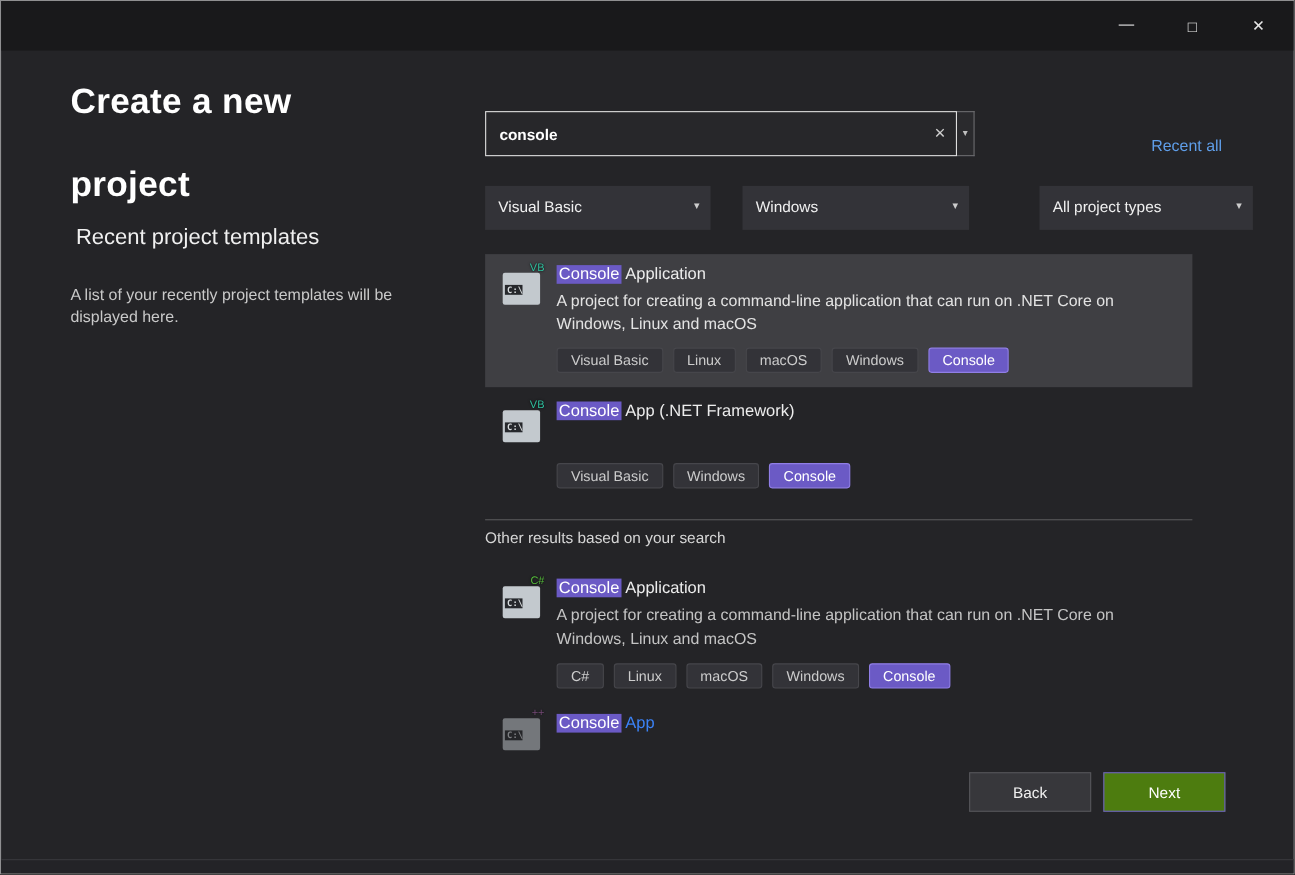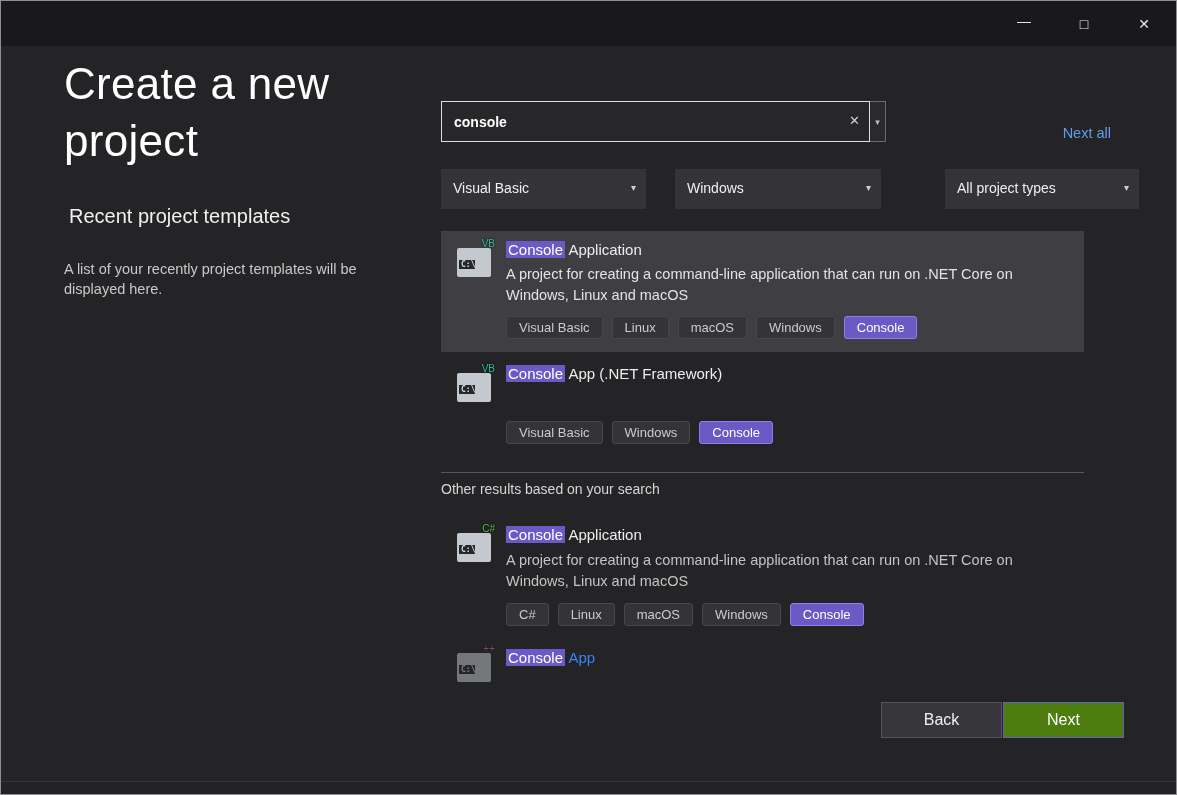--- a/index.html
+++ b/index.html
@@ -10,22 +10,22 @@
 
   
   .titlebar{position:absolute;top:0;left:0;right:0;height:45px;background:#19191b}
   .win-controls{position:absolute;top:0;right:2px;height:45px;display:flex}
   .win-btn{width:60px;height:45px;background:transparent;border:none;color:#e6e6e6;
     font-size:14px;display:flex;align-items:center;justify-content:center;cursor:default;
     font-family:inherit}
   .win-btn.min span{position:relative;top:-3px}
 
   
-  .page-title{position:absolute;left:63px;top:54px;width:300px;font-size:44px;
-    font-weight:400;color:#ffffff;line-height:57px;letter-spacing:.3px}
+  .page-title{position:absolute;left:63px;top:54px;width:300px;font-size:32px;
+    font-weight:700;color:#ffffff;line-height:75px;letter-spacing:.3px}
   .recent-header{position:absolute;left:68px;top:204px;font-size:20px;font-weight:400;color:#f0f0f0}
   .recent-desc{position:absolute;left:63px;top:258px;width:348px;font-size:14.5px;
     line-height:20px;color:#c9c9c9}
 
   
   .search-box{position:absolute;left:440px;top:100px;width:429px;height:41px;
     background:#27272a;border:1px solid #dedede}
   .search-input{position:absolute;left:0;top:0;width:100%;height:100%;background:transparent;
     border:none;outline:none;color:#ffffff;font-weight:700;font-size:14px;
     padding:0 30px 0 12px;font-family:inherit}
@@ -79,21 +79,21 @@
     font-family:"DejaVu Sans Mono",monospace;font-size:8px;font-weight:700;
     line-height:10px;padding-left:2px}
   .tpl-icon .lang{position:absolute;top:-2px;right:0;font-size:10px;font-weight:400;
     text-shadow:0 0 2px #000}
   .lang-vb{color:#2fbd9d}
   .lang-cs{color:#57bd3d}
   .lang-cpp{color:#c06bc0}
   .tpl-icon.dim{opacity:.5}
 
   
-  .btn{position:absolute;top:701px;width:121px;height:36px;font-size:16px;font-family:inherit;
+  .btn{position:absolute;top:701px;width:111px;height:36px;font-size:14px;font-family:inherit;
     display:flex;align-items:center;justify-content:center;cursor:default}
   .btn-back{left:880px;background:#37373b;border:1px solid #55555a;color:#f0f0f0}
   .btn-next{left:1002px;background:#4d7c0f;border:1px solid #6b5ac5;color:#ffffff}
 
   .bottom-edge{position:absolute;left:0;right:0;bottom:0;height:13px;background:#232327;
     border-top:1px solid #38383c}
 </style>
 </head>
 <body>
 
@@ -117,21 +117,21 @@
   <h2 class="recent-header">Recent project templates</h2>
   <p class="recent-desc">A list of your recently project templates will be displayed here.</p>
 
   <div class="search-box">
     <input class="search-input" value="console" style="">
     <span class="search-clear">✕</span>
   </div>
   <div class="search-dropdown">
     <span>▾</span>
   </div>
-  <a class="clear-all">Next all</a>
+  <a class="clear-all">Recent all</a>
 
   <div class="filter" id="filter-0">
     <span class="flabel">Visual Basic</span>
     <span class="caret">▾</span>
   </div>
   <div class="filter" id="filter-1">
     <span class="flabel">Windows</span>
     <span class="caret">▾</span>
   </div>
   <div class="filter" id="filter-2">

